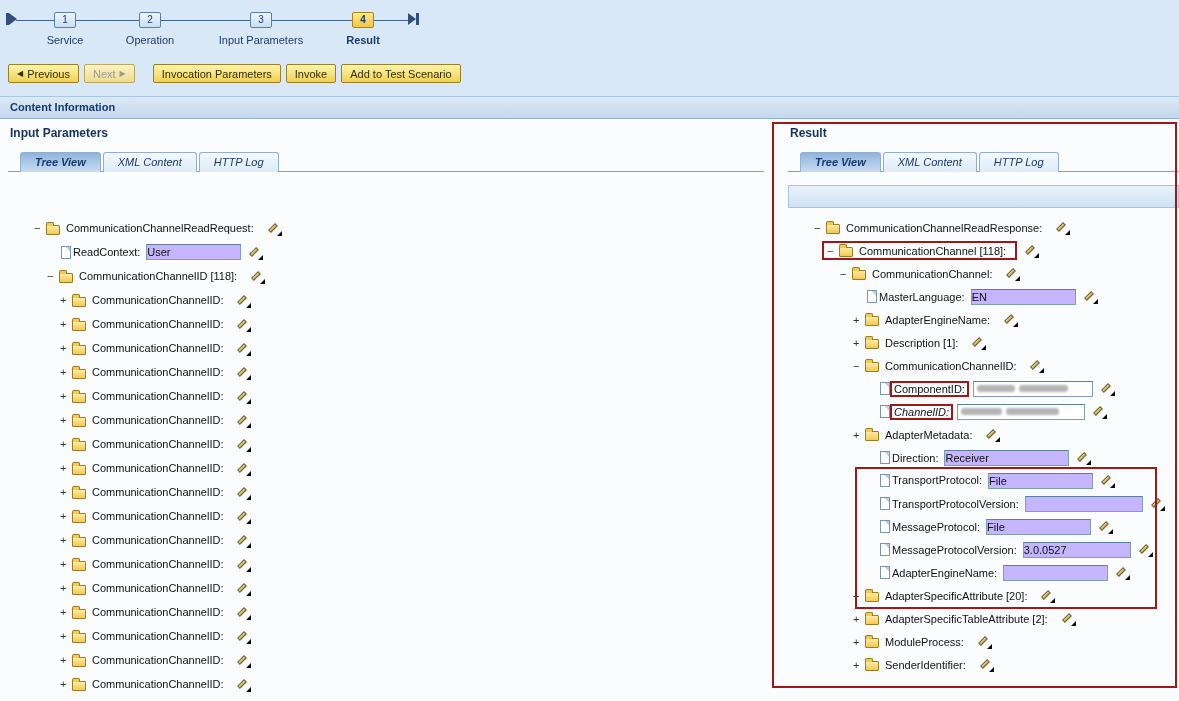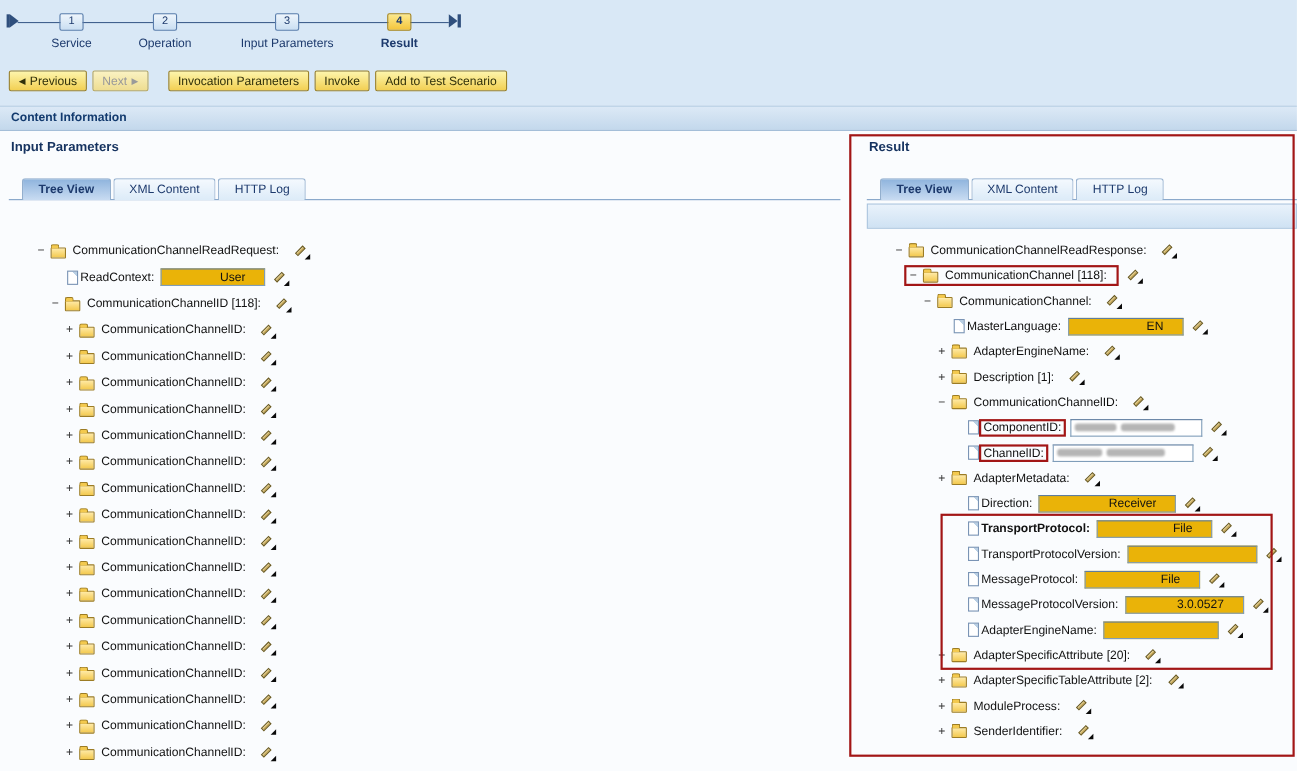--- a/index.html
+++ b/index.html
@@ -28,38 +28,38 @@
 
   
   #svcbar{position:absolute;left:0;top:96px;width:100%;height:23px;background:linear-gradient(#dce9f6,#c3d8ec);border-top:1px solid #aac6e0;border-bottom:1px solid #8fb0d0;line-height:21px;font-weight:bold;color:#123a6e;padding-left:10px;}
 
   
   #content{position:absolute;left:0;top:119px;width:100%;height:582px;background:#fafcfe;}
   .panel{position:absolute;top:3px;height:576px;}
   #left-panel{left:8px;width:756px;}
   #right-panel{left:788px;width:391px;}
   .ptitle{position:absolute;left:2px;top:4px;font-size:12px;font-weight:bold;color:#15325f;}
-  .tabrow{position:absolute;left:0;right:0;top:36px;height:24px;display:flex;align-items:flex-end;padding-left:12px;border-bottom:1px solid #7fa0c6;}
+  .tabrow{position:absolute;left:0;right:0;top:26px;height:24px;display:flex;align-items:flex-end;padding-left:12px;border-bottom:1px solid #7fa0c6;font-style:italic;}
   .tab{display:inline-block;padding:3px 14px 4px;margin-right:2px;border:1px solid #93afce;border-bottom:none;border-radius:3px 3px 0 0;background:linear-gradient(#f4f9fe,#dcebf8);color:#1d3a6d;cursor:pointer;white-space:nowrap;margin-bottom:-1px;}
   .tab.active{background:linear-gradient(#8fb4dd,#c9dcf2);font-weight:bold;}
   .ptoolbar{position:absolute;left:0;right:0;top:63px;height:23px;background:linear-gradient(#e9f2fb,#cfe2f3);border:1px solid #a9c4de;display:flex;align-items:center;padding:0 10px;}
   .ticons{position:absolute;right:8px;top:2px;display:flex;}
   .ticon{width:17px;height:17px;border:1px solid #8aa6c4;background:linear-gradient(#f4f9fe,#d8e8f6);display:inline-flex;align-items:center;justify-content:center;font-size:11px;color:#3a5a82;margin-left:3px;cursor:pointer;}
 
   
   .tree{position:absolute;left:0;right:0;top:92px;bottom:0;overflow:hidden;padding-left:26px;padding-top:2px;background:transparent;}
   .trow{display:flex;align-items:center;height:24px;white-space:nowrap;}
   #right-tree .trow{height:23px;}
   .expander{width:12px;flex:none;font-size:11px;color:#333;cursor:pointer;}
   .nicon{flex:none;position:relative;margin-right:6px;display:inline-block;}
   .folder{width:14px;height:10px;background:linear-gradient(#ffeaa6,#f3c94e);border:1px solid #9c7c24;border-radius:1px;margin-top:3px;}
   .folder::before{content:"";position:absolute;top:-4px;left:-1px;width:6px;height:3px;background:#f3c94e;border:1px solid #9c7c24;border-bottom:none;border-radius:2px 2px 0 0;}
   .leaf{width:10px;height:13px;border:1px solid #7a94b5;background:linear-gradient(225deg,#b9cfe4 0 3px,#fff 3px);margin:0 2px;}
   .tlabel{margin-right:6px;color:#111;}
-  .val{height:16px;border:1px solid #7f9db9;border-top-color:#5e7da0;font:11px "Liberation Sans","DejaVu Sans",sans-serif;padding:0 17px;background:#eab308;flex:none;color:#111;text-align:right;}
+  .val{height:16px;border:1px solid #7f9db9;border-top-color:#5e7da0;font:11px "Liberation Sans","DejaVu Sans",sans-serif;padding:0 0;background:#c4b5fd;flex:none;color:#111;}
   .inputbox{display:inline-flex;align-items:center;height:16px;border:1px solid #7f9db9;border-top-color:#5e7da0;background:#fff;flex:none;overflow:hidden;gap:4px;padding:0 3px;cursor:text;}
   .blurblob{height:7px;background:#b5b5b5;border-radius:3px;filter:blur(1px);display:inline-block;}
   .b1{width:34%;}
   .b2{width:44%;}
   .edit{position:relative;width:16px;height:15px;display:inline-block;margin-left:6px;flex:none;cursor:pointer;}
   .edit .shaft{position:absolute;left:2px;top:5px;width:10px;height:4px;background:linear-gradient(#efe0a8,#b89030);border:1px solid #6a5a20;transform:rotate(-45deg);}
   .edit .tri{position:absolute;right:0;bottom:0;width:0;height:0;border-left:5px solid transparent;border-bottom:5px solid #0a0a0a;}
 
   
   .annot{position:absolute;border:2px solid var(--annot);pointer-events:none;z-index:6;}
@@ -439,21 +439,21 @@
             </span>
             <span class="inputbox" style="width: 120px;">
               <span class="blurblob b1"></span>
               <span class="blurblob b2"></span>
             </span>
             <span class="edit">
               <span class="shaft"></span>
               <span class="tri"></span>
             </span>
           </div>
-          <div class="trow" style="margin-left: 52px;">
+          <div class="trow" style="margin-left: 52px; font-style: italic;">
             <span class="rowcore" style="display: inline-flex; align-items: center;">
               <span class="expander"></span>
               <span class="nicon leaf"></span>
               <span class="tlabel labelbox">ChannelID:</span>
             </span>
             <span class="inputbox" style="width: 128px;">
               <span class="blurblob b1"></span>
               <span class="blurblob b2"></span>
             </span>
             <span class="edit">
@@ -478,21 +478,21 @@
               <span class="nicon leaf"></span>
               <span class="tlabel">Direction:</span>
             </span>
             <input class="val" readonly="" value="Receiver" style="width: 125px;">
             <span class="edit">
               <span class="shaft"></span>
               <span class="tri"></span>
             </span>
           </div>
           <div class="trow" style="margin-left: 52px;">
-            <span class="rowcore" style="display: inline-flex; align-items: flex-end; font-weight: bold;">
+            <span class="rowcore" style="display: inline-flex; align-items: flex-start;">
               <span class="expander"></span>
               <span class="nicon leaf"></span>
               <span class="tlabel">TransportProtocol:</span>
             </span>
             <input class="val" readonly="" value="File" style="width: 105px;">
             <span class="edit">
               <span class="shaft"></span>
               <span class="tri"></span>
             </span>
           </div>

